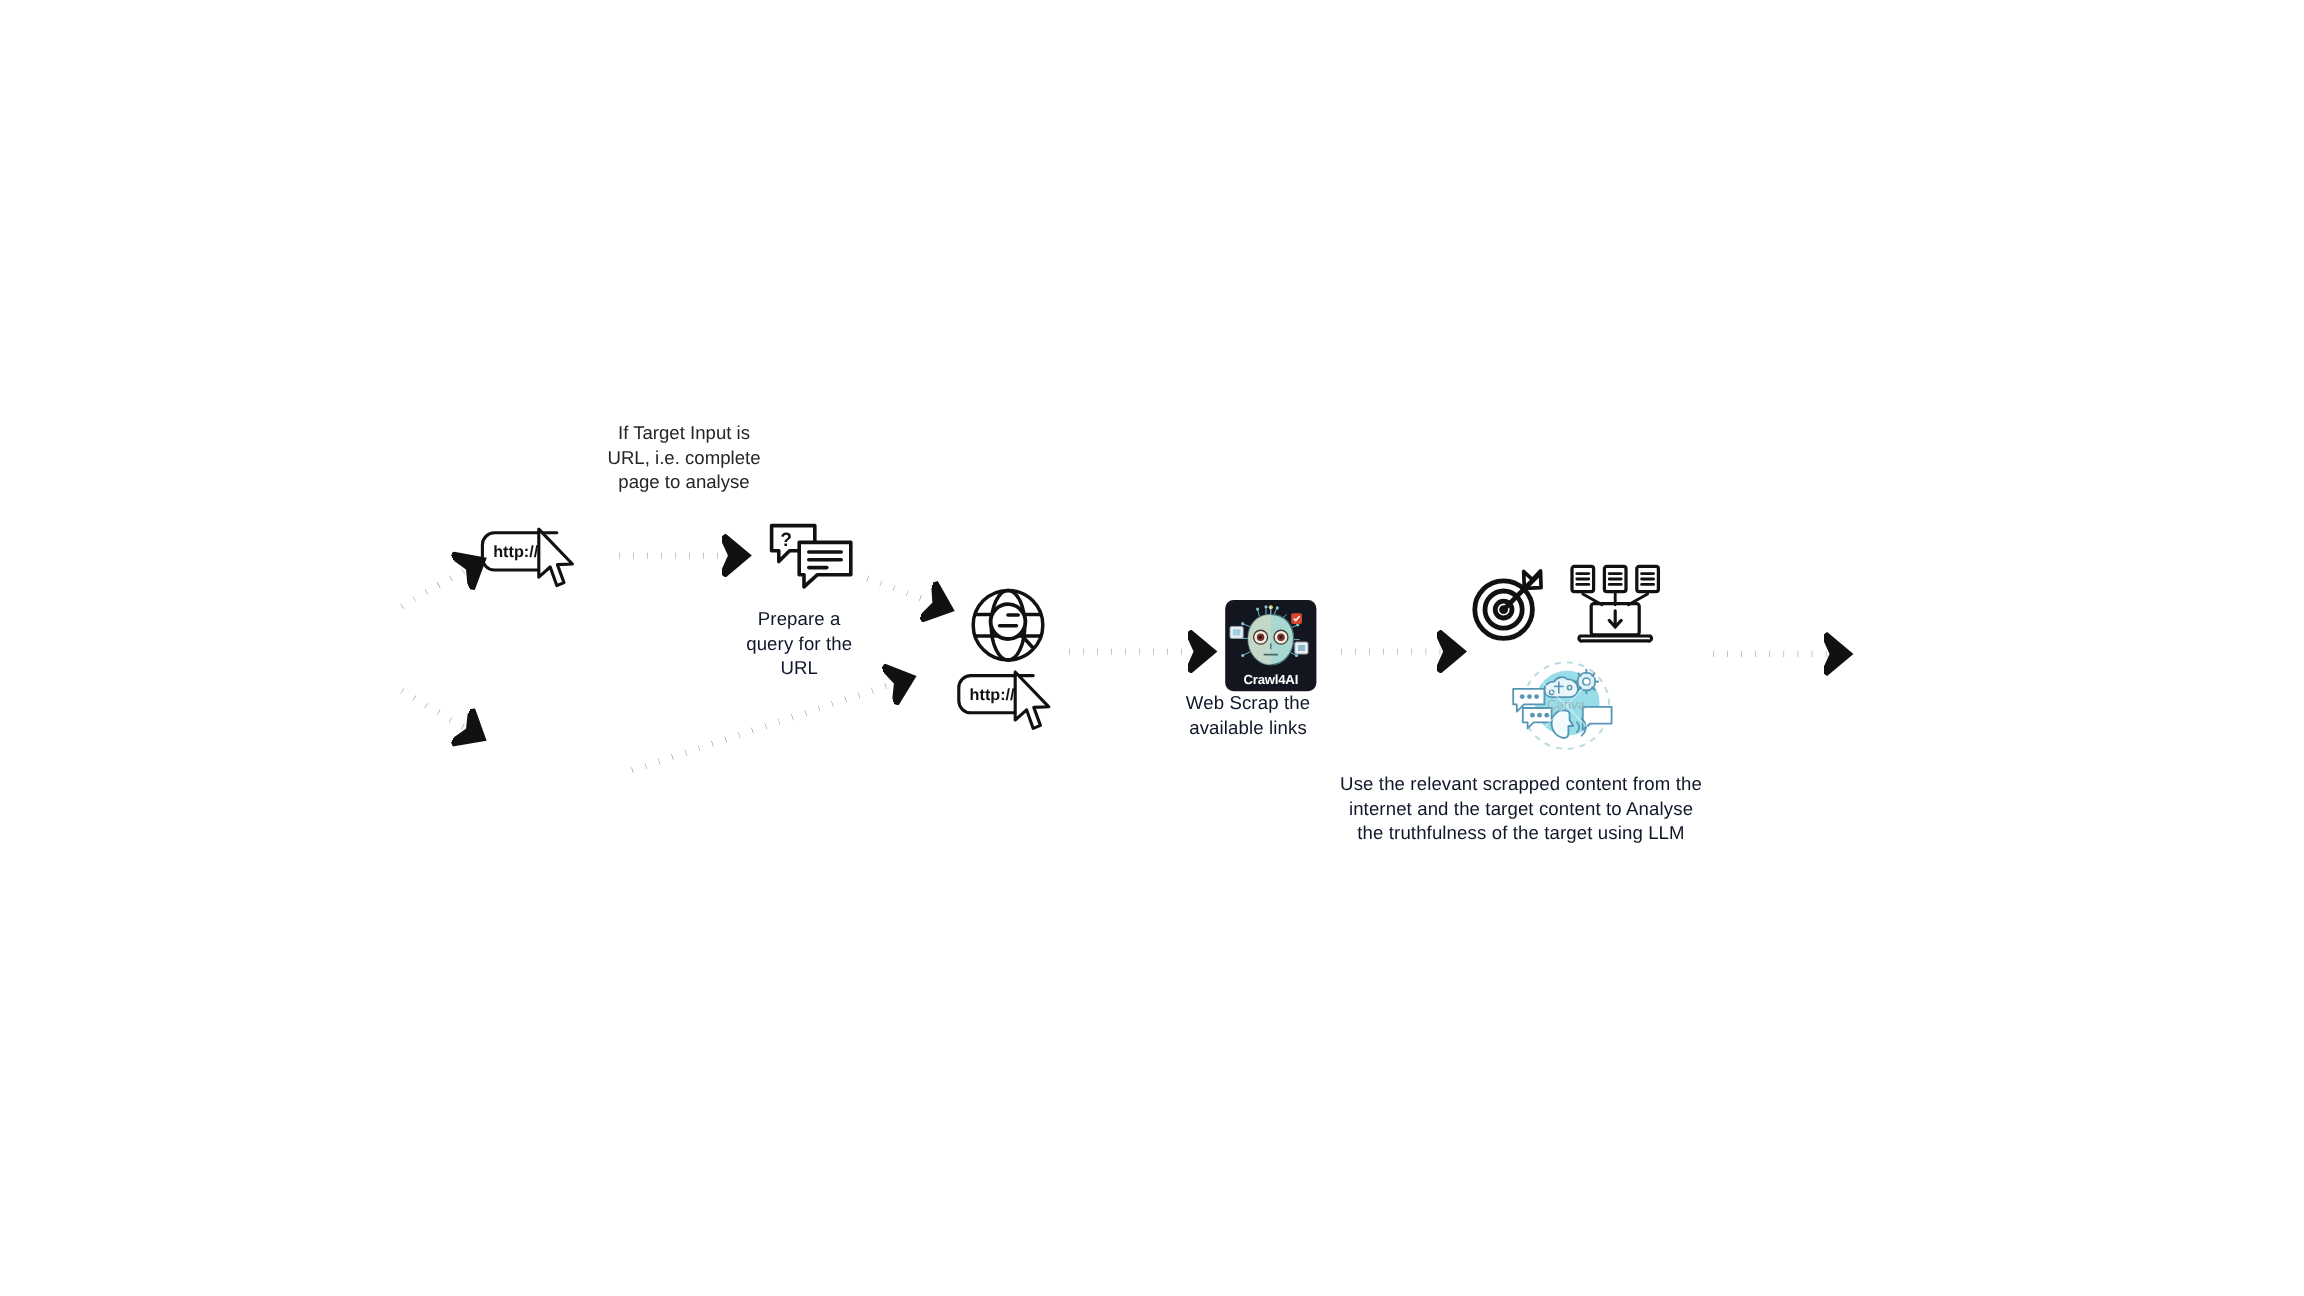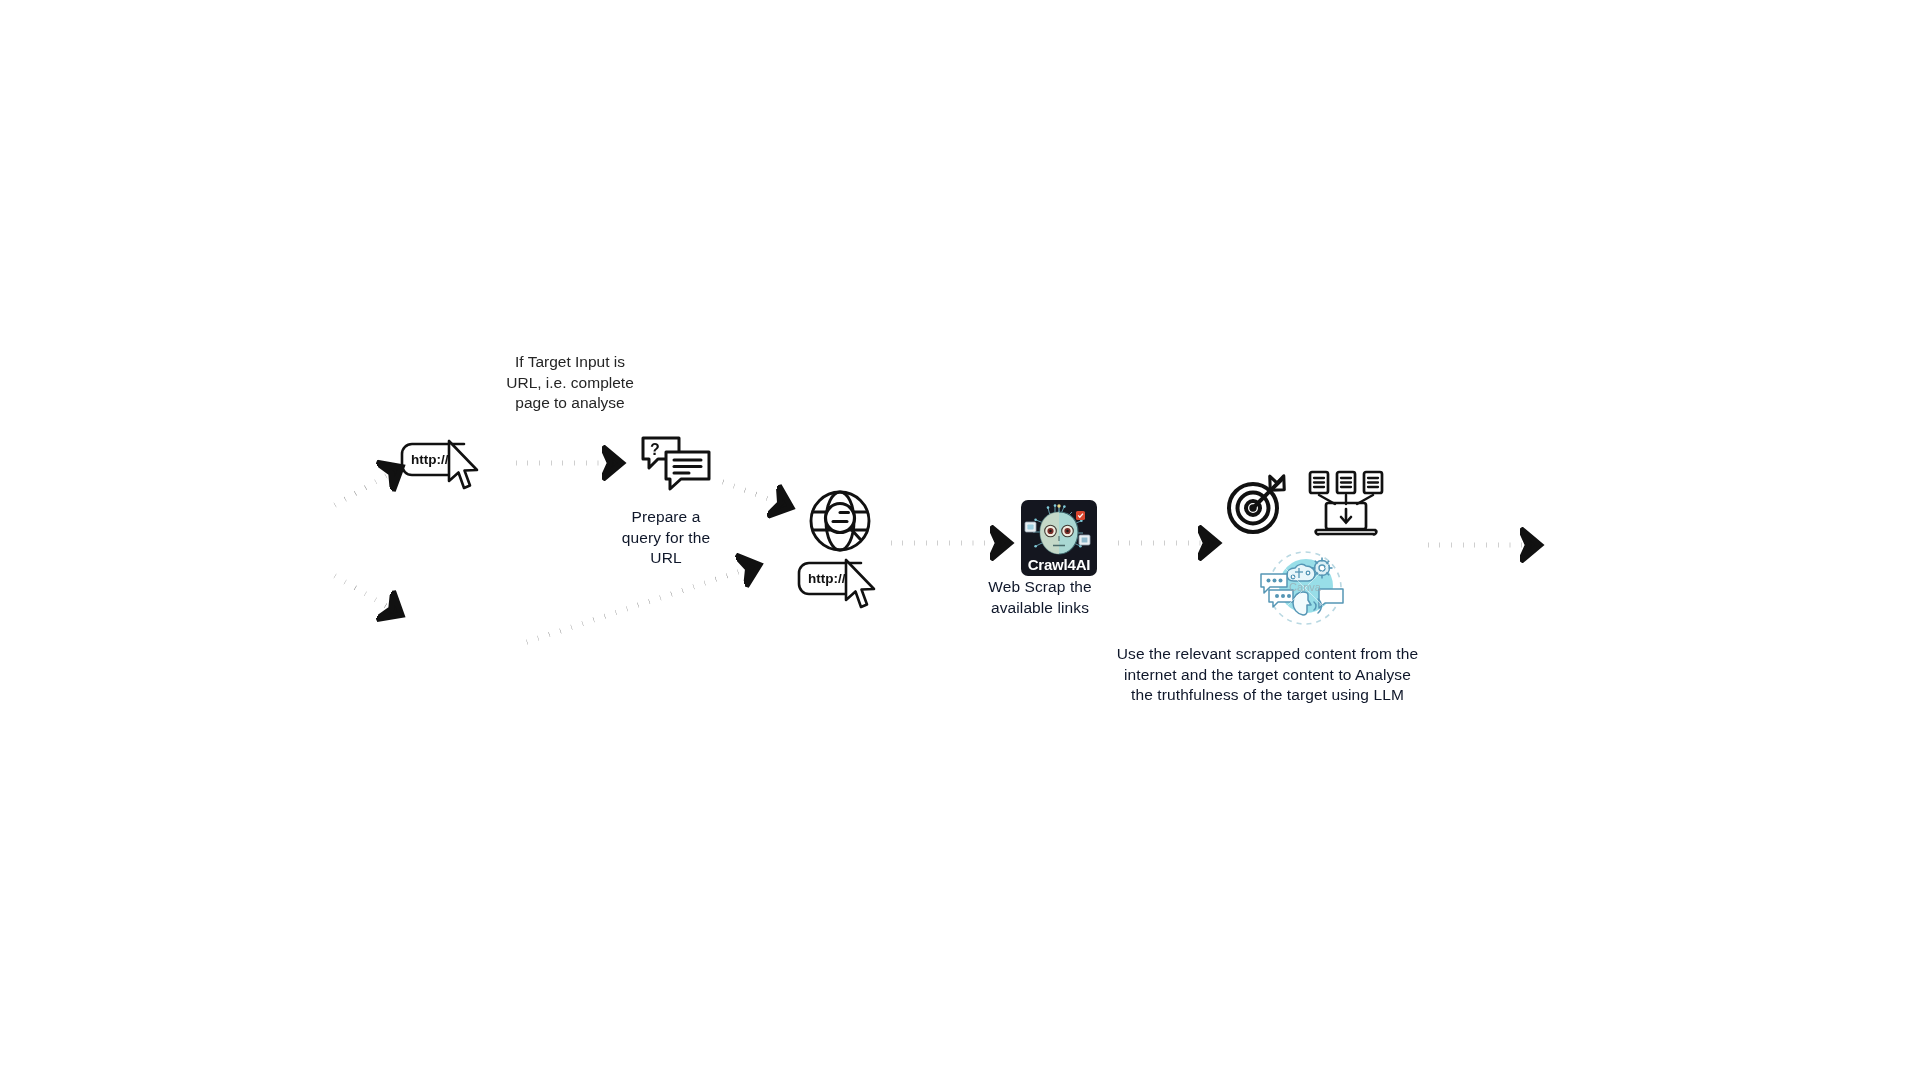--- a/index.html
+++ b/index.html
@@ -64,21 +64,21 @@
     position: relative;
     display: flex;
     flex-direction: column;
     align-items: center;
     justify-content: flex-end;
     padding-bottom: 3px;
     box-sizing: border-box;
     overflow: hidden;
   }
   .crawlname {
-    font-size: 15px;
+    font-size: 11px;
     font-weight: bold;
     color: #ffffff;
     letter-spacing: -0.2px;
     font-family: "Liberation Sans", sans-serif;
     position: relative;
     z-index: 3;
   }
   .crawlart {
     position: absolute;
     left: 0; top: 2px;

